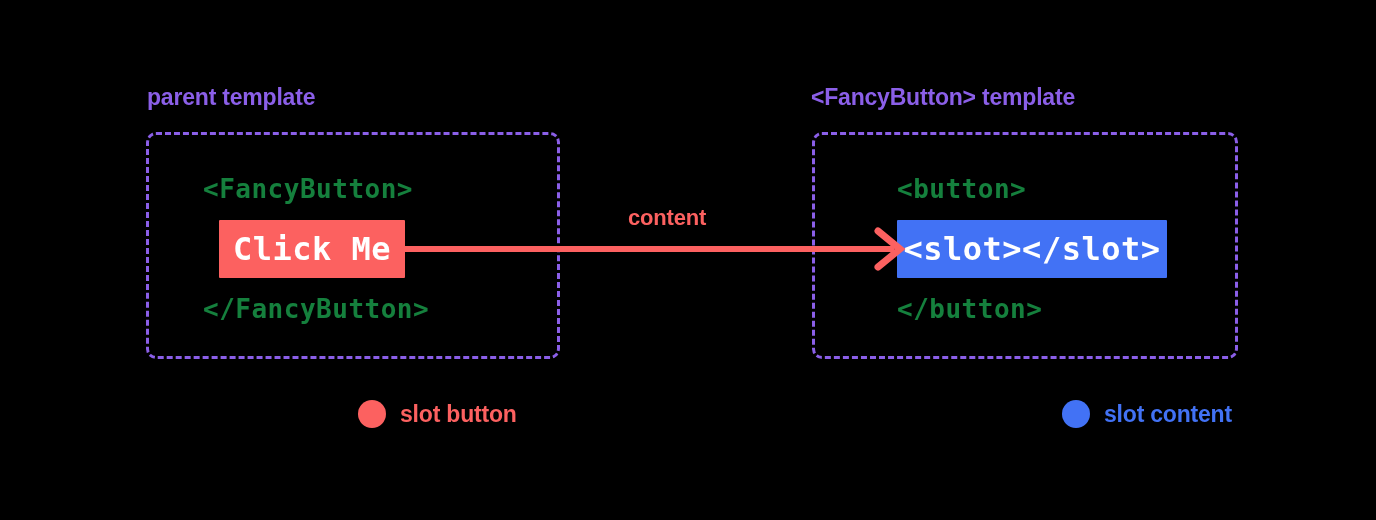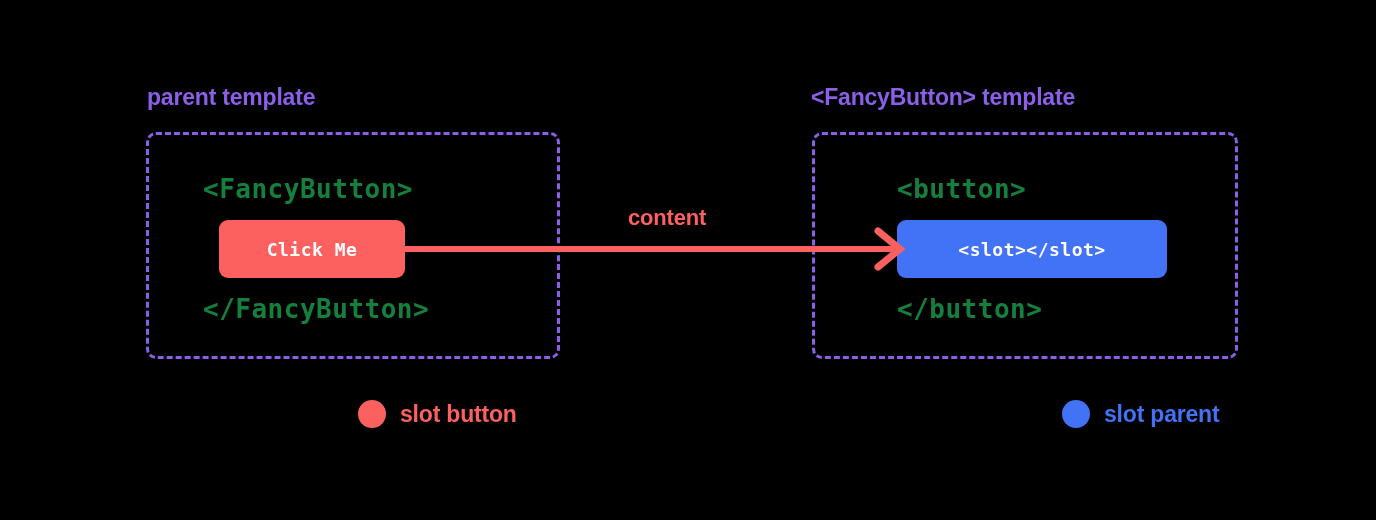--- a/index.html
+++ b/index.html
@@ -57,24 +57,24 @@
   #code-close-fancy { left: 203px; top: 294px; }
   #code-open-button { left: 897px; top: 174px; }
   #code-close-button{ left: 897px; top: 294px; }
 
   
   .chip {
     position: absolute;
     display: flex;
     align-items: center;
     justify-content: center;
-    border-radius: 9px;
+    border-radius: 1px;
     font-family: "DejaVu Sans Mono", monospace;
     font-weight: bold;
-    font-size: 18px;
+    font-size: 32px;
     color: #ffffff;
     letter-spacing: 0.5px;
     white-space: nowrap;
   }
   #chip-click-me {
     left: 219px; top: 220px; width: 186px; height: 58px;
     background: #fc6160;
   }
   #chip-slot {
     left: 897px; top: 220px; width: 270px; height: 58px;
@@ -165,16 +165,16 @@
     </svg>
   </div>
 
   <div class="legend-item" id="legend-slot-content">
     <span class="legend-dot red"></span>
     <span class="legend-label red">slot button</span>
   </div>
 
   <div class="legend-item" id="legend-slot-outlet">
     <span class="legend-dot blue"></span>
-    <span class="legend-label blue">slot parent</span>
+    <span class="legend-label blue">slot content</span>
   </div>
 
 </div>
 
 </body></html>

